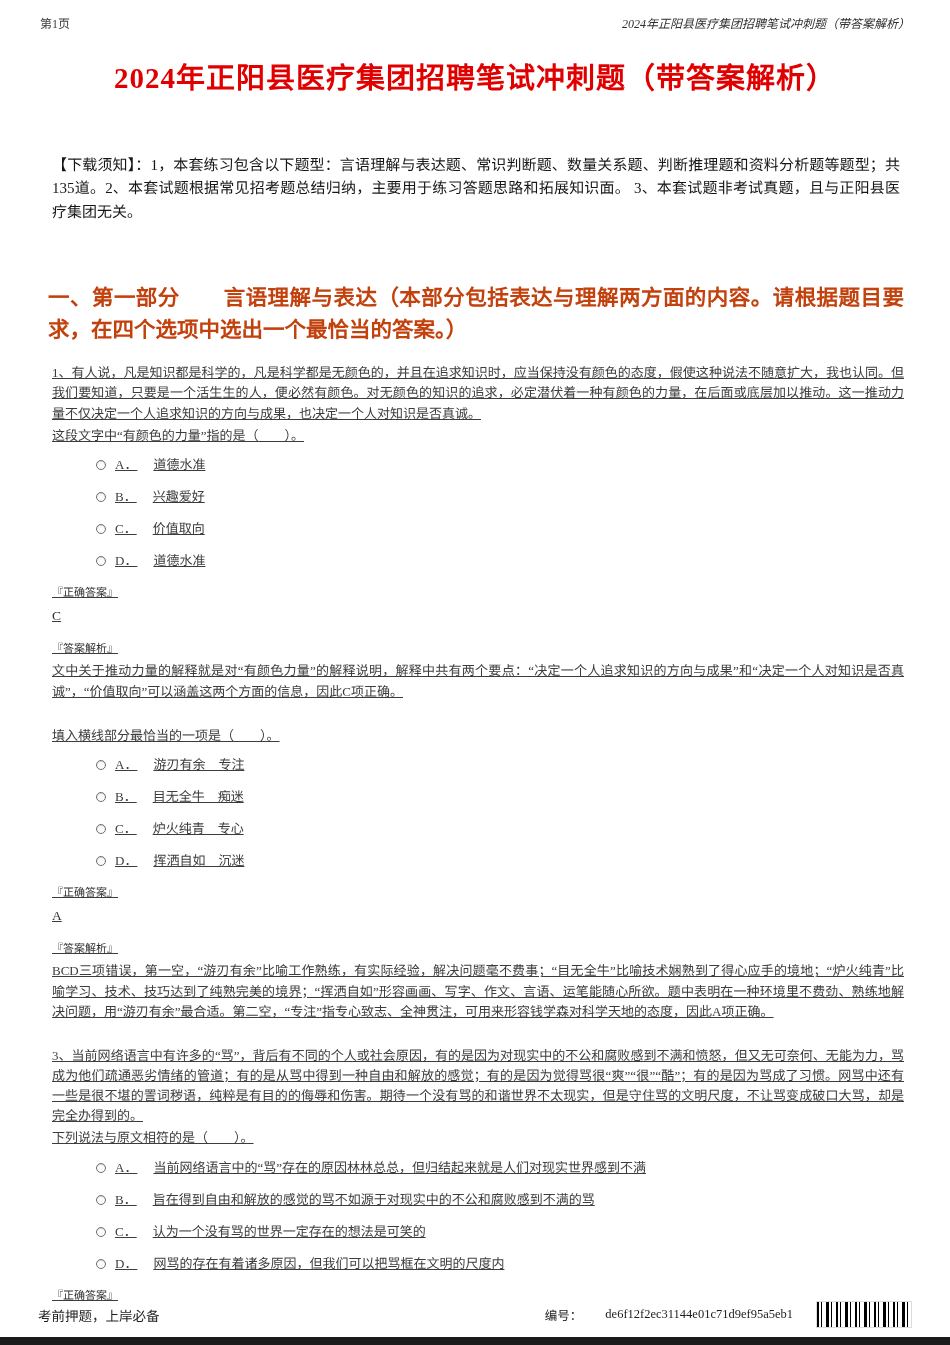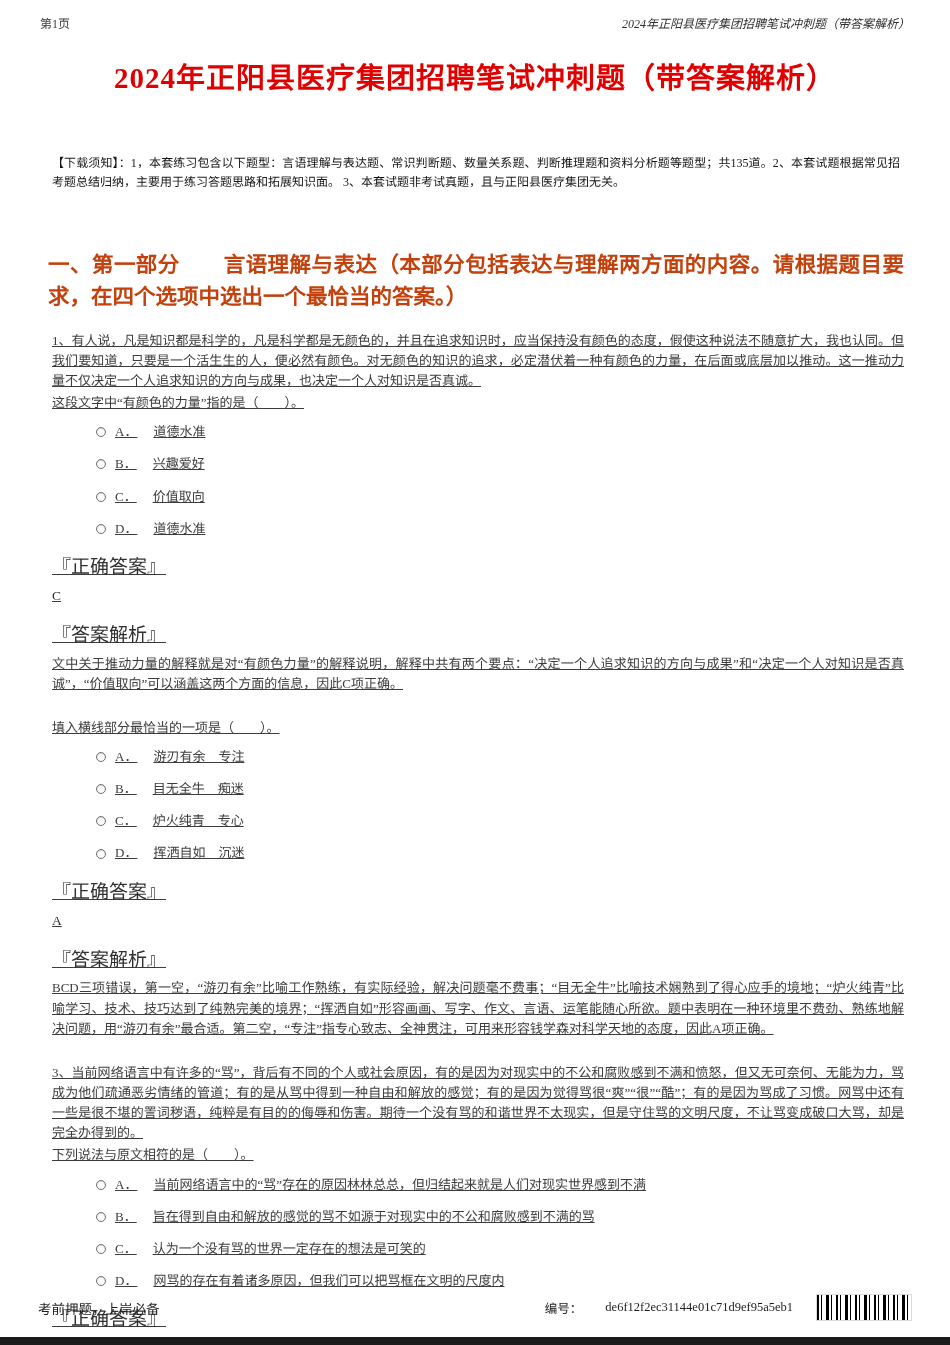--- a/index.html
+++ b/index.html
@@ -27,21 +27,21 @@
     margin-top:22px;
     text-align:center;
     color:#e10000;
     font-size:29px;
     font-weight:bold;
     letter-spacing:1px;
   }
   
   .notice {
     margin:58px 50px 0 52px;
-    font-size:12px; line-height:1.55;
+    font-size:15px; line-height:1.55;
     color:#161616;
     text-align:justify;
   }
   
   .section-heading {
     margin:58px 46px 0 48px;
     color:#c2410c;
     font-size:21.5px; font-weight:bold;
     line-height:1.5;
     text-align:justify;
@@ -62,26 +62,26 @@
     cursor:default;
   }
   .radio {
     width:10px; height:10px; flex:none;
     border:1px solid #6f6f6f; border-radius:50%;
     background:#fcfcfc;
     box-shadow: inset 0 1px 1px rgba(0,0,0,.15);
     margin-right:9px;
   }
   .opt-label { margin-right:16px; }
-  .ans-label { margin-top:13px; color:#303030; font-size:19px; }
+  .ans-label { margin-top:13px; color:#303030; font-size:11px; }
   .ans-value { margin-top:5px; font-size:13.5px; color:#303030; }
   .analysis { margin-top:4px; text-align:justify; }
   
   .page-footer {
-    position:absolute; left:0; right:0; bottom:24px;
+    position:absolute; left:0; right:0; bottom:17px;
     display:flex; justify-content:space-between; align-items:center;
     padding:0 38px;
     font-size:13.5px; color:#1d1d1d;
   }
   .footer-right { display:flex; align-items:center; gap:23px; font-size:12.5px; }
   .barcode {
     width:96px; height:27px; flex:none;
     background:repeating-linear-gradient(90deg,
       #000 0 2px,#fff 2px 4px,
       #000 4px 5px,#fff 5px 9px,

